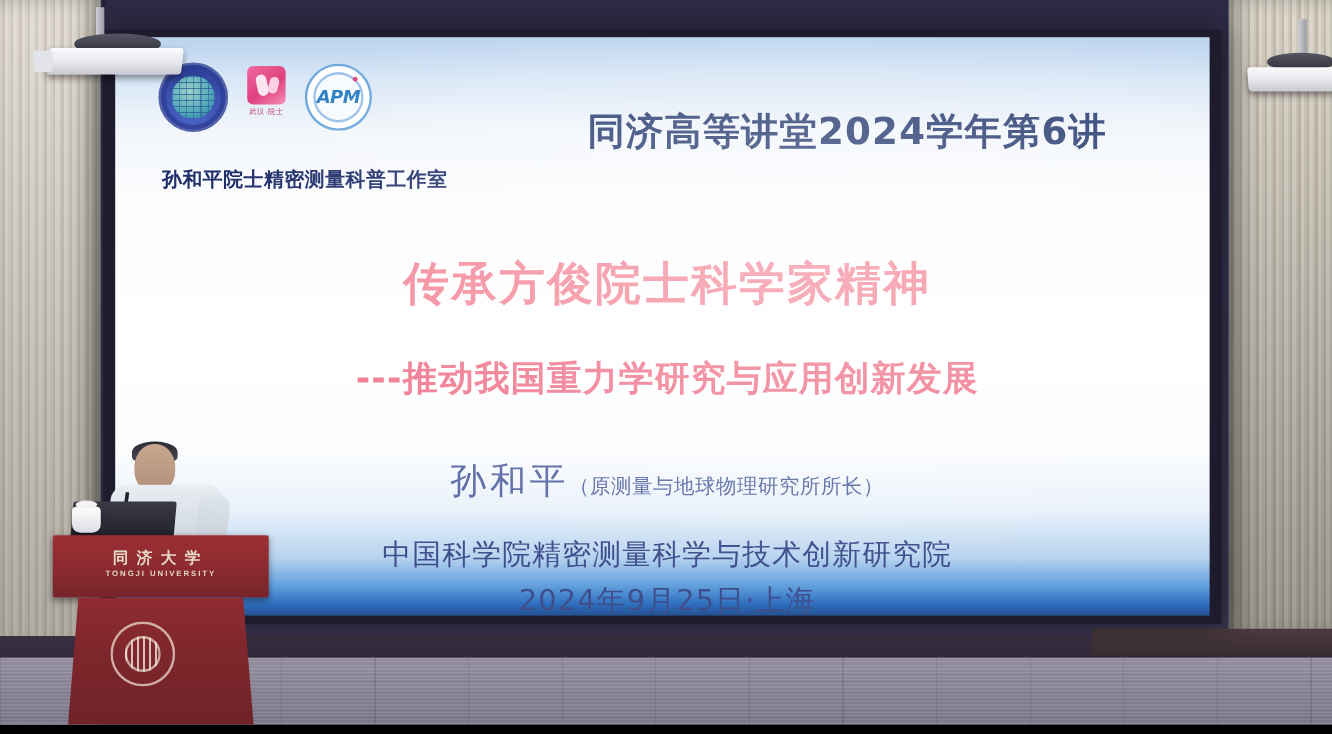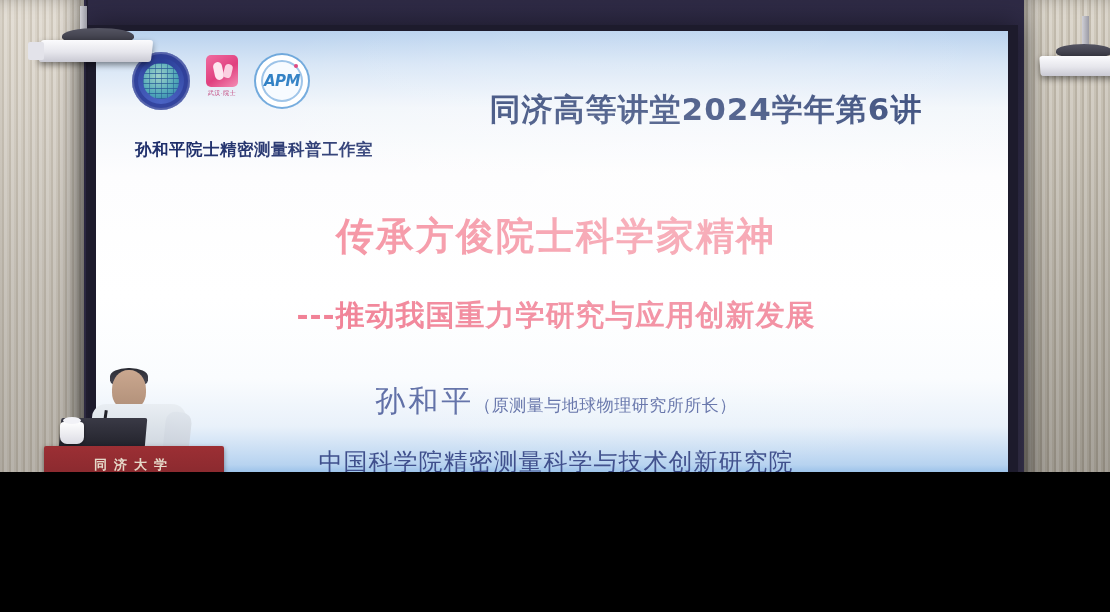--- a/index.html
+++ b/index.html
@@ -1,19 +1,19 @@
 <!DOCTYPE html>
 <html><head>
 <meta charset="utf-8">
 <style>
   html,body{margin:0;padding:0;background:#000;}
   body{font-family:"Liberation Sans","DejaVu Sans",sans-serif;}
 
   .stage{
-    position:relative;width:1110px;height:472px;overflow:hidden;
+    position:relative;width:1110px;height:604px;overflow:hidden;
     background:#2a2a3e;
   }
 
   
   .wall{
     position:absolute;left:0;top:0;width:1110px;height:612px;
     background:linear-gradient(180deg,#2b2742 0%,#312c49 22%,#353049 60%,#3a3550 100%);
   }
   
   .wall-panel{

